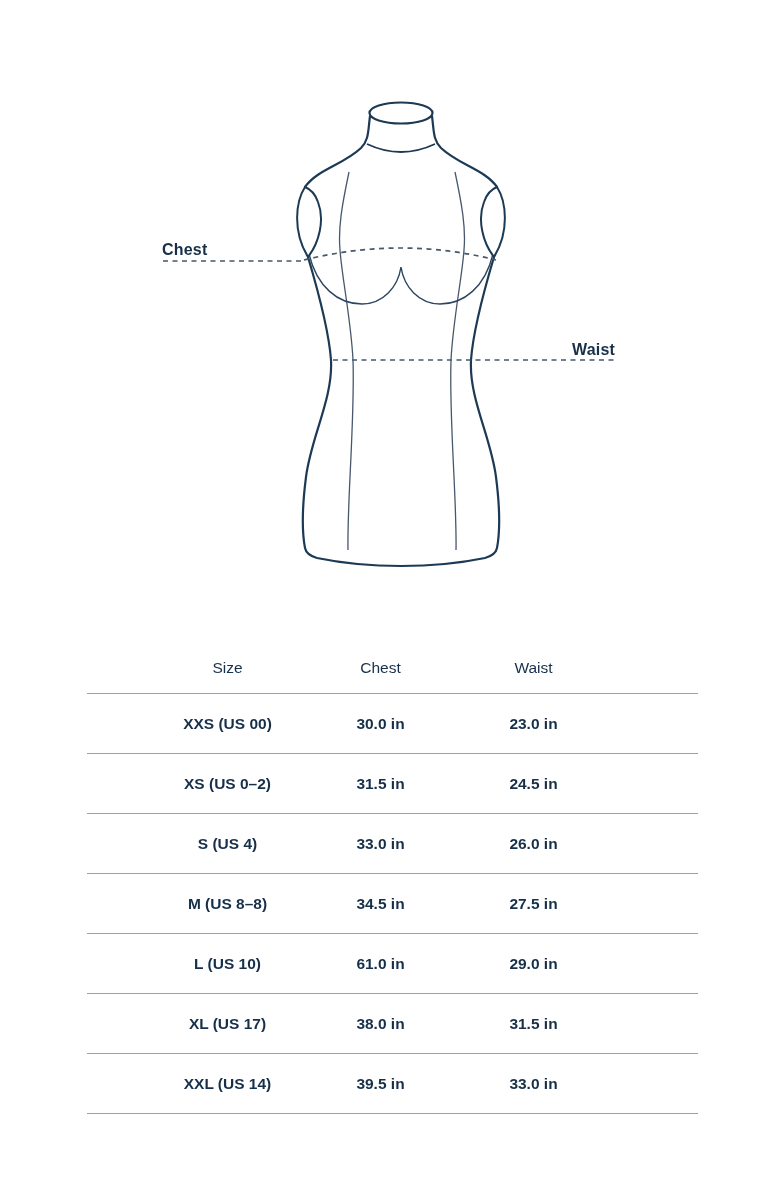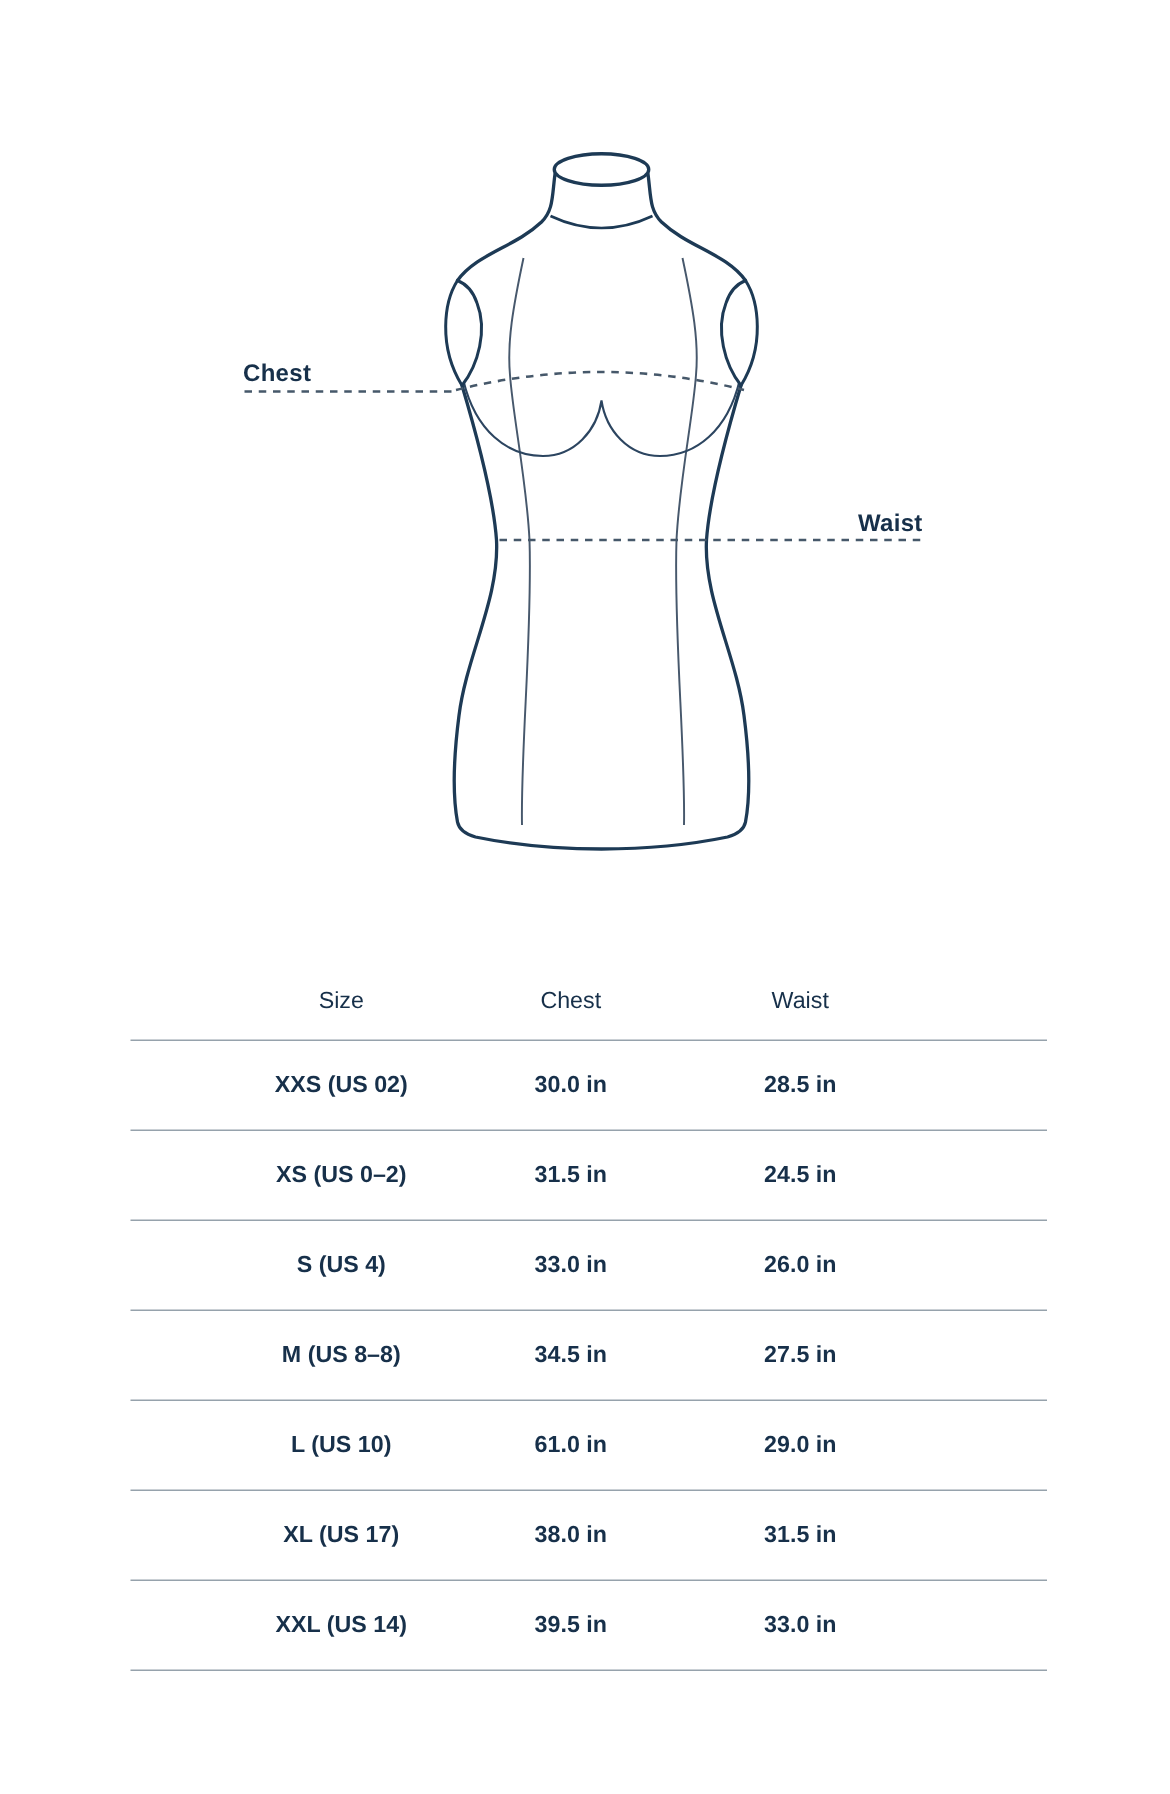--- a/index.html
+++ b/index.html
@@ -65,23 +65,23 @@
   <span class="measure-label waist-label">Waist</span>
 </div>
 
 <div class="size-table">
   <div class="trow head">
     <span class="cell">Size</span>
     <span class="cell">Chest</span>
     <span class="cell">Waist</span>
   </div>
   <div class="trow">
-    <span class="cell">XXS (US 02)</span>
+    <span class="cell">XXS (US 00)</span>
     <span class="cell">30.0 in</span>
-    <span class="cell">28.5 in</span>
+    <span class="cell">23.0 in</span>
   </div>
   <div class="trow">
     <span class="cell">XS (US 0–2)</span>
     <span class="cell">31.5 in</span>
     <span class="cell">24.5 in</span>
   </div>
   <div class="trow">
     <span class="cell">S (US 4)</span>
     <span class="cell">33.0 in</span>
     <span class="cell">26.0 in</span>

